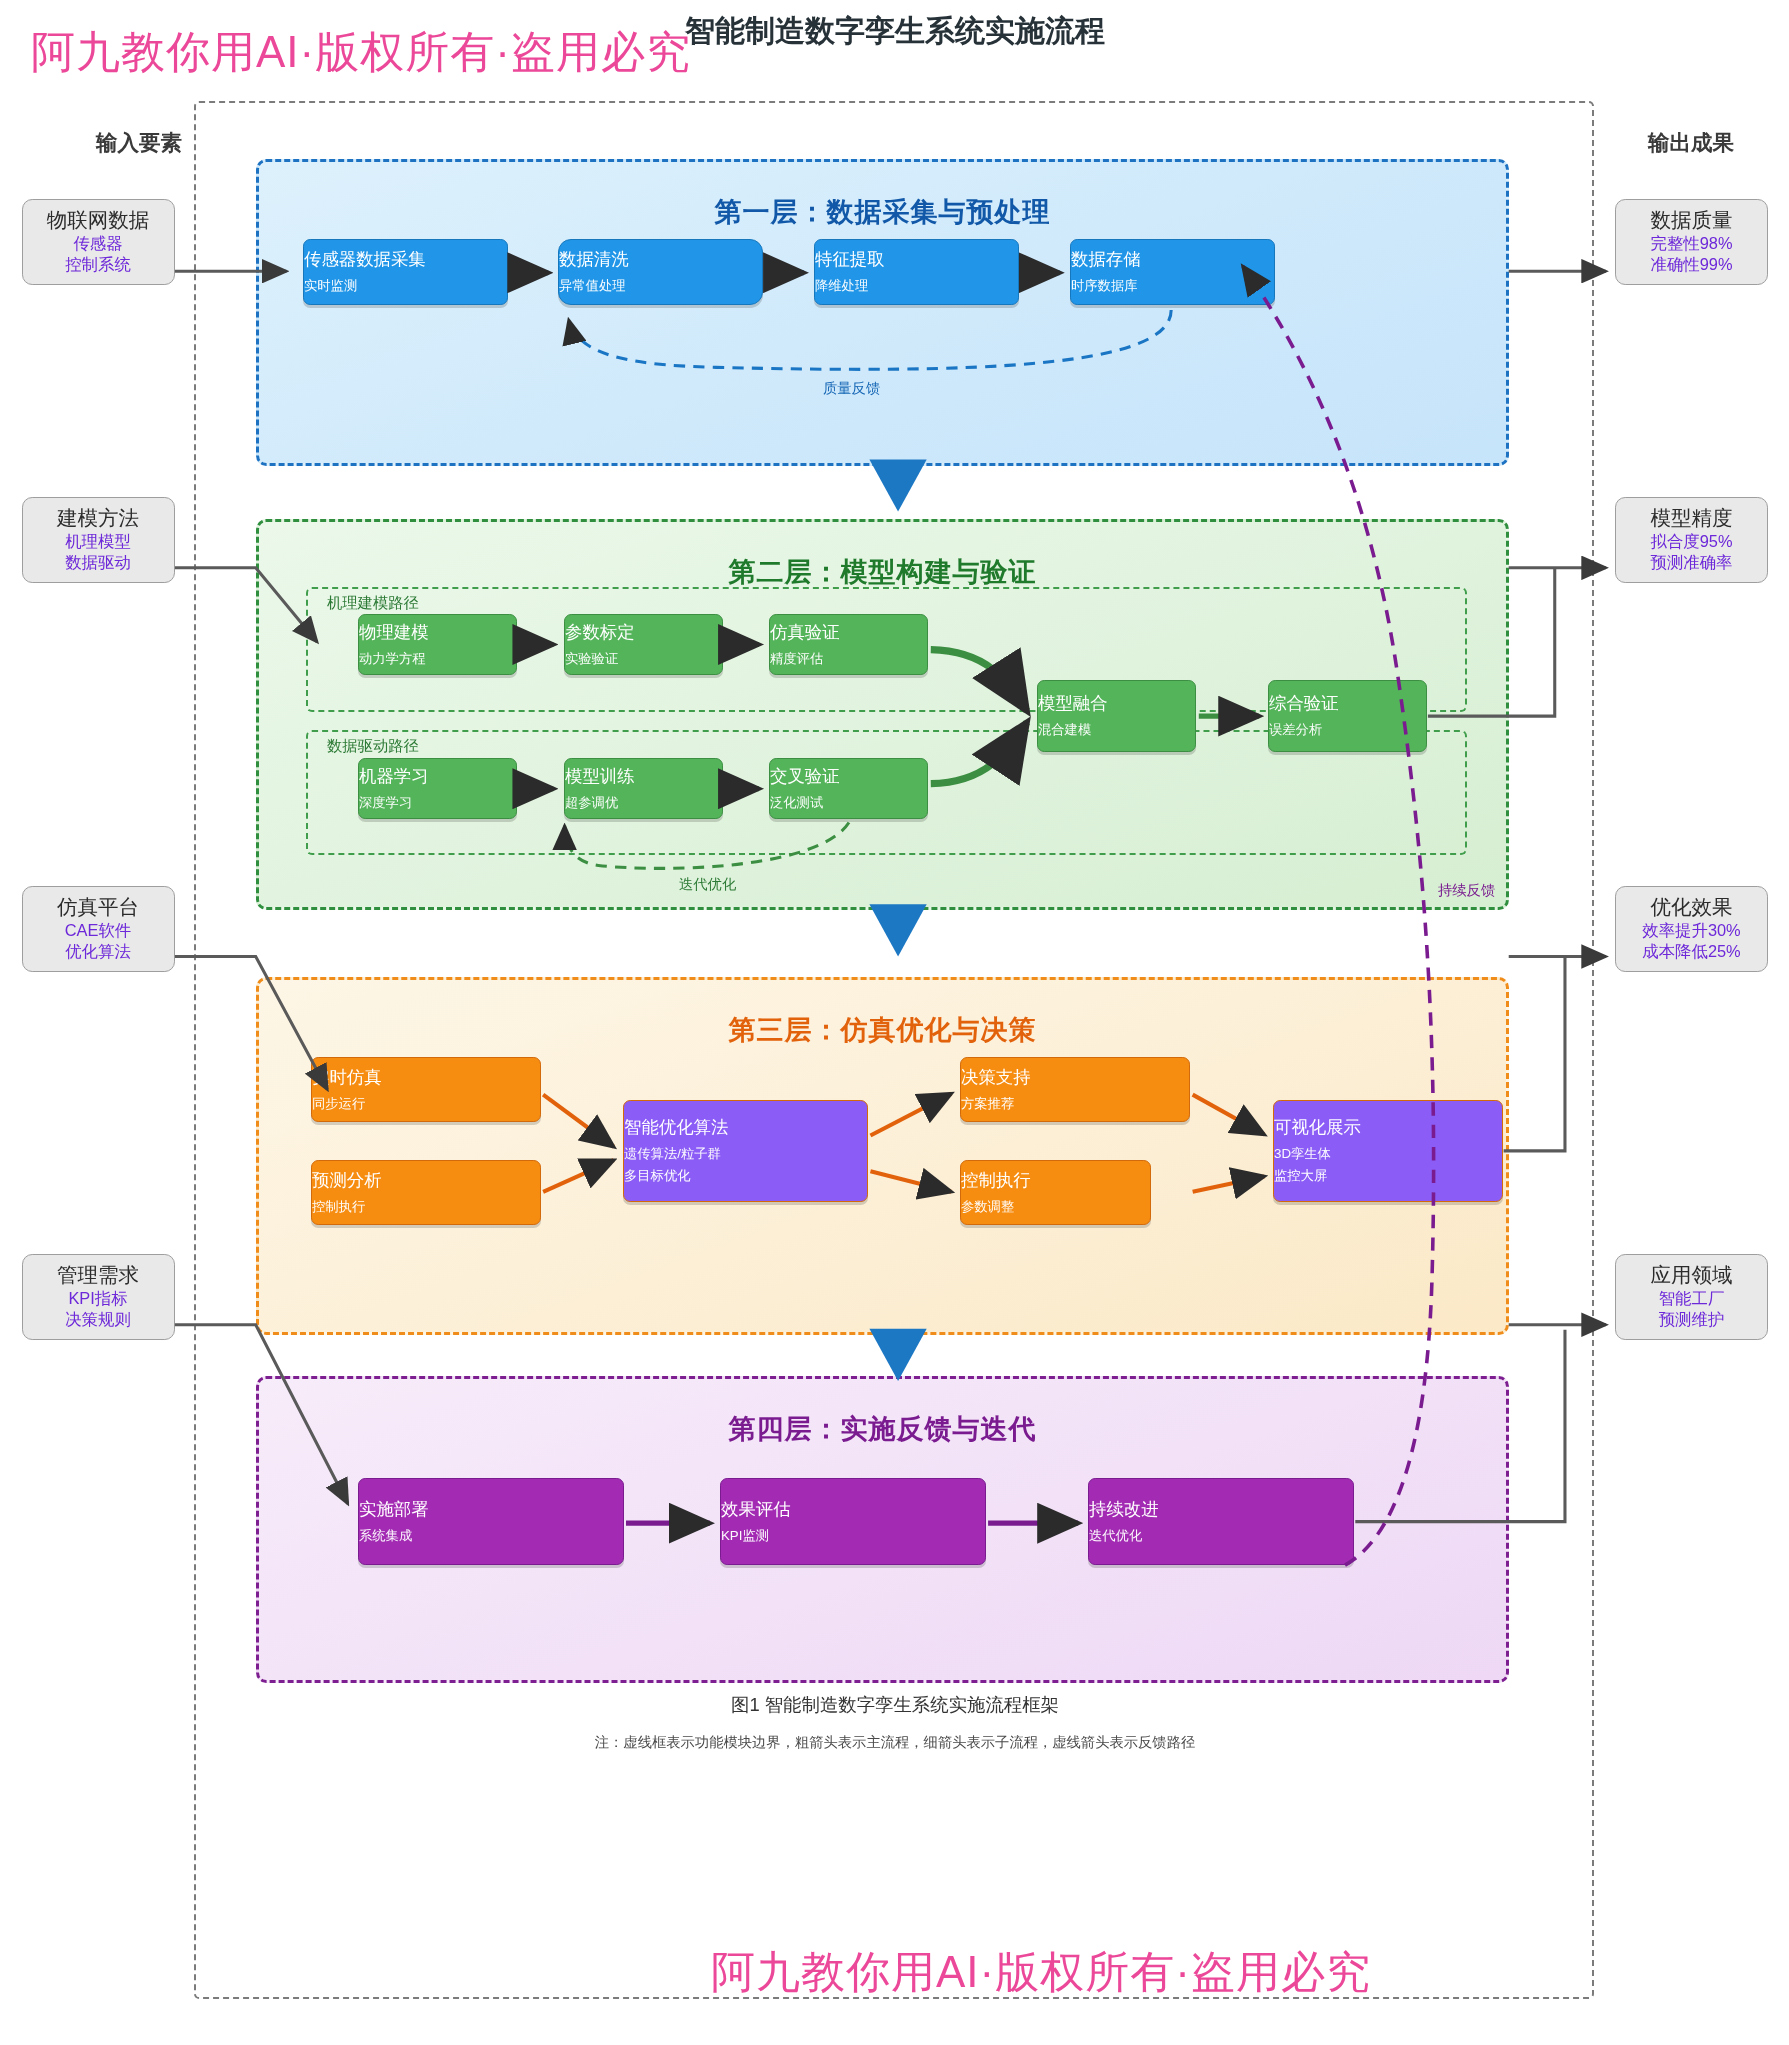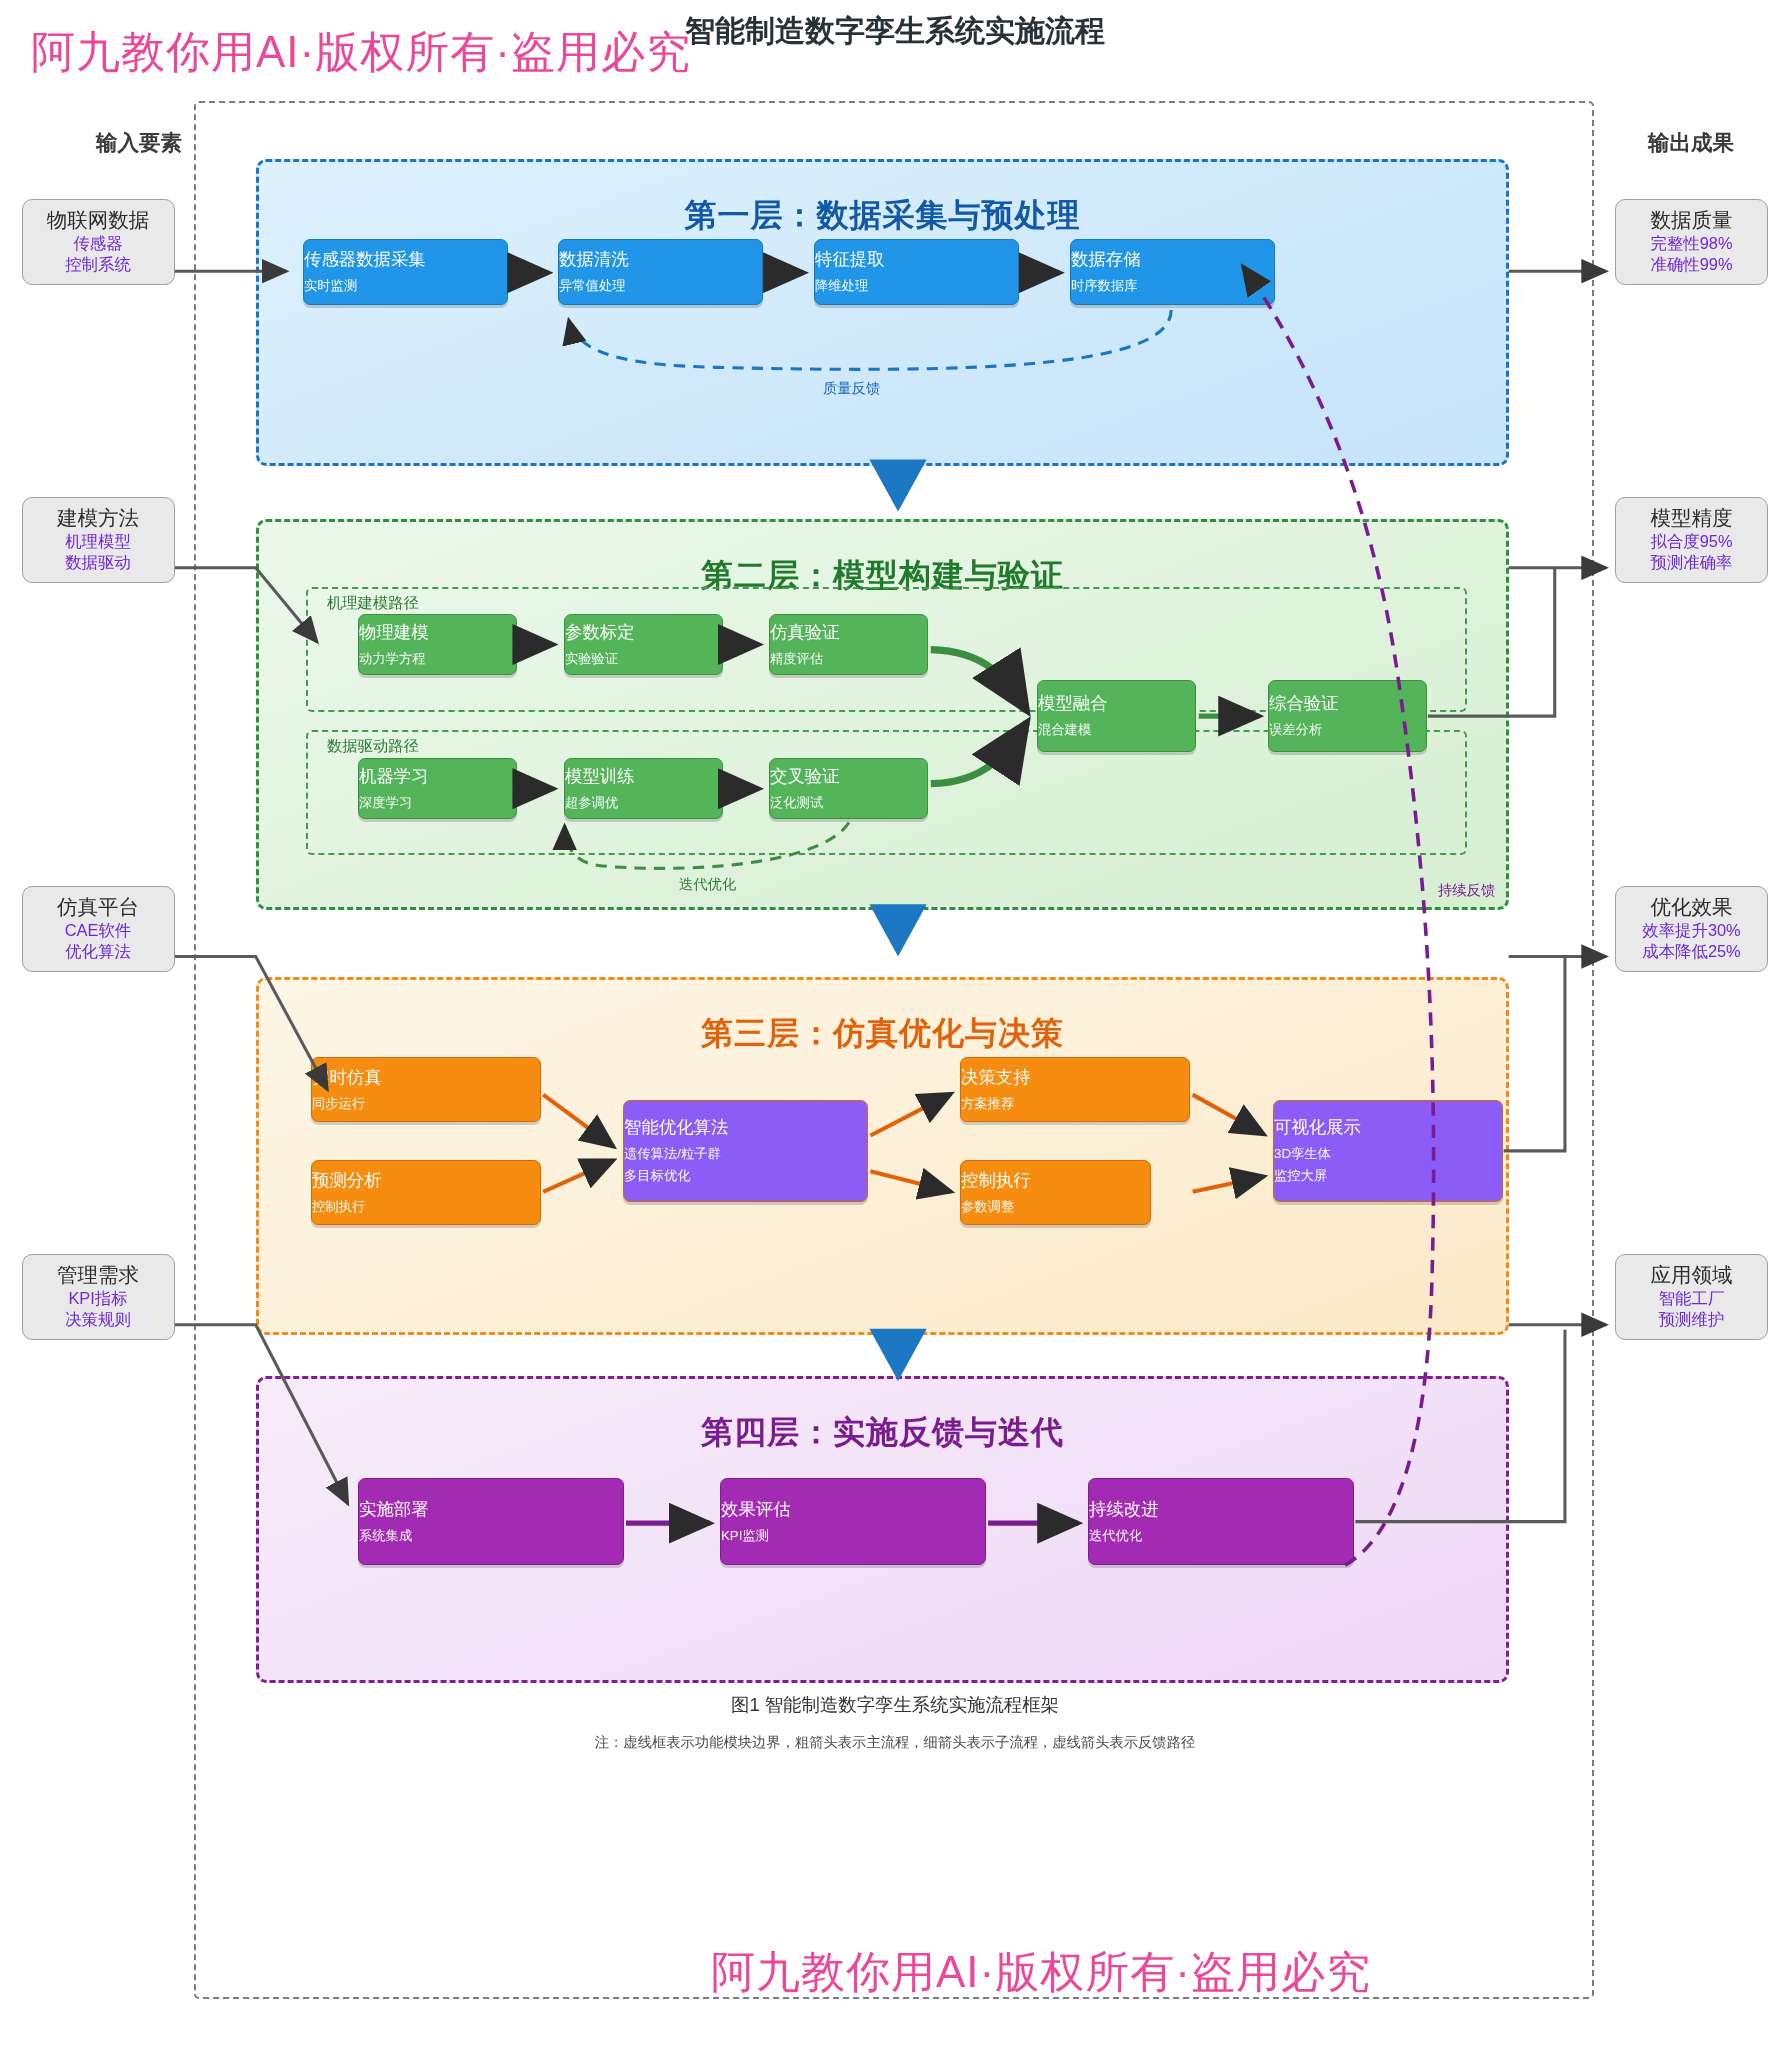--- a/index.html
+++ b/index.html
@@ -20,21 +20,21 @@
 
   .side-head { position:absolute; font-size:21.5px; font-weight:bold; color:#3a3a3a; }
 
   .io-box { position:absolute; width:153px; border:1.5px solid #9e9e9e; border-radius:10.2px;
      background:#e9e9e9; text-align:center; padding:7.2px 3.1px 8.2px; }
   .io-title { font-size:20.5px; color:#2b2b2b; line-height:1.25; }
   .io-sub { font-size:16.4px; color:#6d28d9; line-height:1.3; }
 
   .layer { position:absolute; border-radius:10.2px; }
   .layer-title { position:absolute; width:100%; text-align:center; font-weight:bold;
-     font-size:32px; letter-spacing:1px; }
+     font-size:27px; letter-spacing:1px; }
 
   #layer1 { left:256px; top:159px; width:1253px; height:307px;
      border:3.1px dashed #1d72c2; background:linear-gradient(160deg,#ddf1fc 0%,#cfe9fb 55%,#c6e4fa 100%); }
   #layer1 .layer-title { top:32px; color:#1158a8; }
 
   #layer2 { left:256px; top:519px; width:1253px; height:391px;
      border:3.1px dashed #2f8f3e; background:linear-gradient(160deg,#ebf8ea 0%,#e0f3dd 55%,#d6eed2 100%); }
   #layer2 .layer-title { top:32px; color:#1f7a2c; }
 
   #layer3 { left:256px; top:977px; width:1253px; height:358px;
@@ -128,21 +128,21 @@
     <div class="io-sub">预测维护</div>
   </div>
 
   <div class="layer" id="layer1">
     <div class="layer-title">第一层：数据采集与预处理</div>
   </div>
   <div class="node blue-node" style="left:303px; top:239px; width:205px; height:66px;">
     <div class="n-t">传感器数据采集</div>
     <div class="n-s">实时监测</div>
   </div>
-  <div class="node blue-node" style="left:558px; top:239px; width:205px; height:66px;">
+  <div class="node blue-node" style="left:558px; top:239px; width:205px; height:66px;border-radius:13px;">
     <div class="n-t">数据清洗</div>
     <div class="n-s">异常值处理</div>
   </div>
   <div class="node blue-node" style="left:814px; top:239px; width:205px; height:66px;">
     <div class="n-t">特征提取</div>
     <div class="n-s">降维处理</div>
   </div>
   <div class="node blue-node" style="left:1070px; top:239px; width:205px; height:66px;">
     <div class="n-t">数据存储</div>
     <div class="n-s">时序数据库</div>

